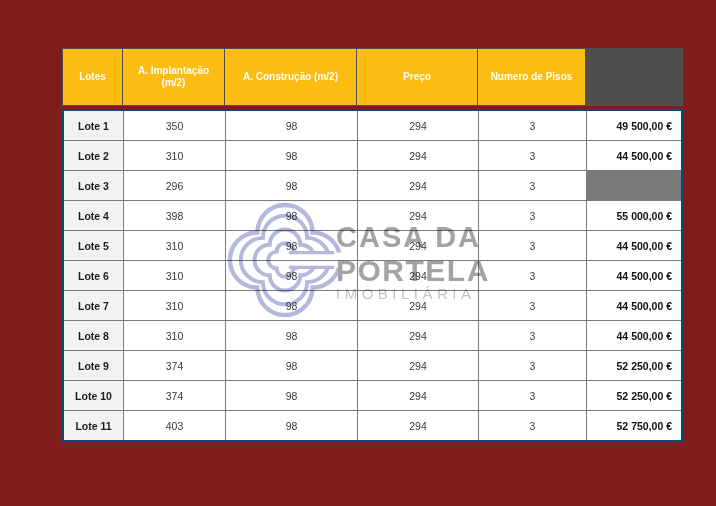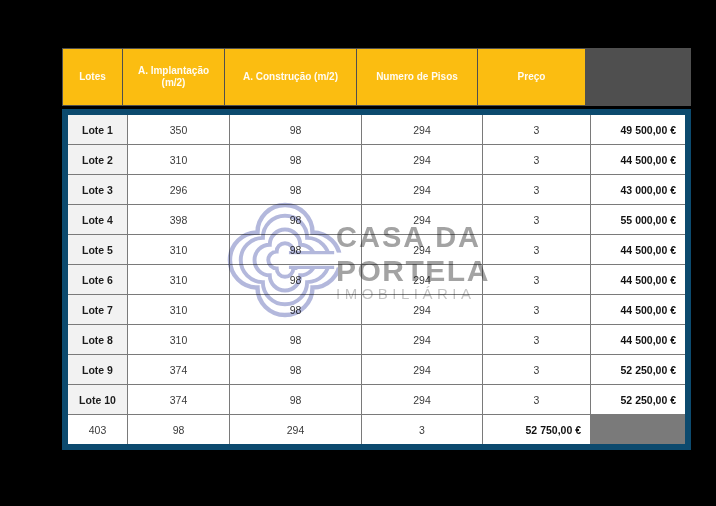--- a/index.html
+++ b/index.html
@@ -1,37 +1,37 @@
 <!DOCTYPE html>
 <html><head>
 <meta charset="utf-8">
 <style>
   html,body { margin:0; padding:0; background:#ffffff; }
   .page {
-    position:relative; width:716px; height:506px; background:#000000;
+    position:relative; width:716px; height:506px; background:#7f1d1d;
     overflow:hidden; font-family:"Liberation Sans", sans-serif;
   }
   .doc-table { position:absolute; left:62px; top:48px; }
 
   .thead, .tr {
     display:grid;
     grid-template-columns:59px 101px 131px 120px 107px 94px;
     gap:1px;
   }
   .thead {
     background:#4f4f4f; border:1px solid #4f4f4f; margin-bottom:3px;
   }
   .th {
     height:56px; background:#FBBD11; color:rgba(255,255,255,0.95);
     display:flex; align-items:center; justify-content:center;
     font-size:10px; font-weight:bold; text-align:center;
     padding:0 10px; box-sizing:border-box; line-height:1.25;
   }
   .tbody {
-    background:#7a7a7a; border:6px solid #0c4a6e;
+    background:#7a7a7a; border:2px solid #0c4a6e;
     display:flex; flex-direction:column; gap:1px;
   }
   .td {
     height:29px; background:#ffffff; display:flex; align-items:center;
     justify-content:center; font-size:10.5px; color:#3a3a3a;
     box-sizing:border-box;
   }
   .td.lote { background:#f2f2f2; font-weight:bold; color:#1d1d1d; }
   .td.preco {
     justify-content:flex-end; padding-right:9px;
@@ -60,22 +60,22 @@
 </head>
 <body>
 
 <div class="page">
 
   <div class="doc-table">
     <div class="thead">
       <div class="th">Lotes</div>
       <div class="th">A. Implantação (m/2)</div>
       <div class="th">A. Construção (m/2)</div>
+      <div class="th">Preço</div>
       <div class="th">Numero de Pisos</div>
-      <div class="th">Preço</div>
     </div>
     <div class="tbody" id="tbody">
         <div class="tr">
       <div class="td lote">Lote 1</div>
       <div class="td">350</div>
       <div class="td">98</div>
       <div class="td">294</div>
       <div class="td">3</div>
       <div class="td preco">49 500,00 €</div>
     </div>
@@ -86,21 +86,20 @@
       <div class="td">294</div>
       <div class="td">3</div>
       <div class="td preco">44 500,00 €</div>
     </div>
         <div class="tr">
       <div class="td lote">Lote 3</div>
       <div class="td">296</div>
       <div class="td">98</div>
       <div class="td">294</div>
       <div class="td">3</div>
-      <div class="td preco">43 000,00 €</div>
     </div>
         <div class="tr">
       <div class="td lote">Lote 4</div>
       <div class="td">398</div>
       <div class="td">98</div>
       <div class="td">294</div>
       <div class="td">3</div>
       <div class="td preco">55 000,00 €</div>
     </div>
         <div class="tr">
@@ -145,20 +144,21 @@
     </div>
         <div class="tr">
       <div class="td lote">Lote 10</div>
       <div class="td">374</div>
       <div class="td">98</div>
       <div class="td">294</div>
       <div class="td">3</div>
       <div class="td preco">52 250,00 €</div>
     </div>
         <div class="tr">
+      <div class="td lote">Lote 11</div>
       <div class="td">403</div>
       <div class="td">98</div>
       <div class="td">294</div>
       <div class="td">3</div>
       <div class="td preco">52 750,00 €</div>
     </div>
       </div>
   </div>
 
   <div class="watermark">

